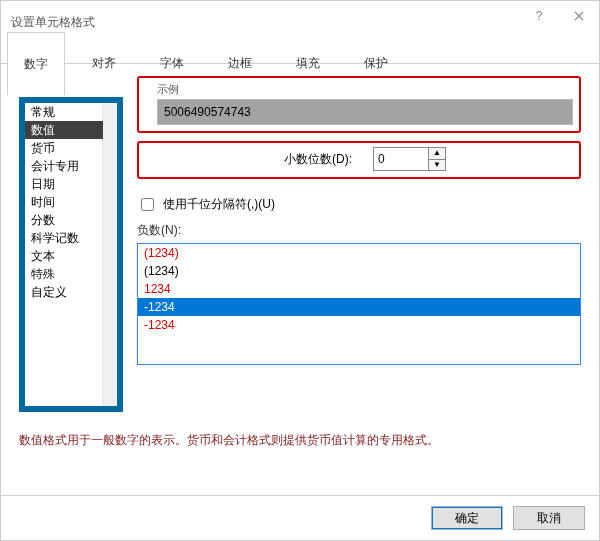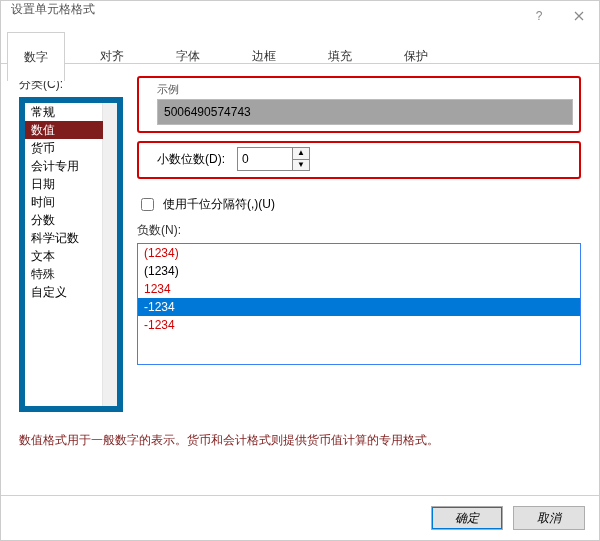--- a/index.html
+++ b/index.html
@@ -15,21 +15,21 @@
     height: 541px;
     box-sizing: border-box;
     border: 1px solid #ccc;
     display: flex;
     flex-direction: column;
     background: #fff;
   }
   .titlebar {
     height: 30px;
     display: flex;
-    align-items: flex-start;
+    align-items: flex-end;
     padding-left: 10px;
     color: #555;
     position: relative;
   }
   .titlebar .win-btns {
     position: absolute;
     right: 0;
     top: 0;
     height: 30px;
     display: flex;
@@ -42,26 +42,26 @@
     justify-content: center;
     color: #888;
   }
   .tabs {
     display: flex;
     border-bottom: 1px solid #d0d0d0;
     height: 32px;
     padding-left: 6px;
   }
   .tab {
-    padding: 8px 16px;
+    padding: 15px 16px;
     height: 32px;
     line-height: 32px;
     border: 1px solid transparent;
     border-bottom: none;
-    margin-right: 18px;
+    margin-right: 10px;
     color: #333;
     cursor: pointer;
   }
   .tab.active {
     border-color: #d0d0d0;
     background: #fff;
     position: relative;
     top: 1px;
   }
   .body {
@@ -92,21 +92,21 @@
     overflow-y: auto;
     position: relative;
     background: #fff;
   }
   .listbox .item {
     padding: 1px 6px;
     line-height: 16px;
     cursor: pointer;
   }
   .listbox .item.selected {
-    background: #7f1d1d;
+    background: #404040;
     color: #fff;
   }
   
   .listbox::after {
     content: "";
     position: absolute;
     right: 0; top: 0; bottom: 0;
     width: 14px;
     background: #f0f0f0;
     border-left: 1px solid #e5e5e5;
@@ -136,21 +136,22 @@
   .sample-value {
     border: 1px solid #bbb;
     padding: 3px 6px;
     background: #a3a3a3;
     height: 18px;
     line-height: 18px;
   }
   .dec-row {
     display: flex;
     align-items: center;
-    gap: 12px;
+    gap: 21px;
+    justify-content: center;
   }
   .spinner {
     display: flex;
     border: 1px solid #888;
     height: 22px;
   }
   .spinner input {
     width: 46px;
     border: none;
     padding: 0 4px;
@@ -206,21 +207,20 @@
     justify-content: flex-end;
     gap: 10px;
   }
   .btn {
     min-width: 72px;
     height: 24px;
     border: 1px solid #adadad;
     background: #e1e1e1;
     cursor: pointer;
     font-size: 12px;
-    font-style: italic;
   }
   .btn.default {
     box-shadow: 0 0 0 1px #0078d7 inset;
   }
 </style>
 </head>
 <body>
 
 <div class="window">
 

